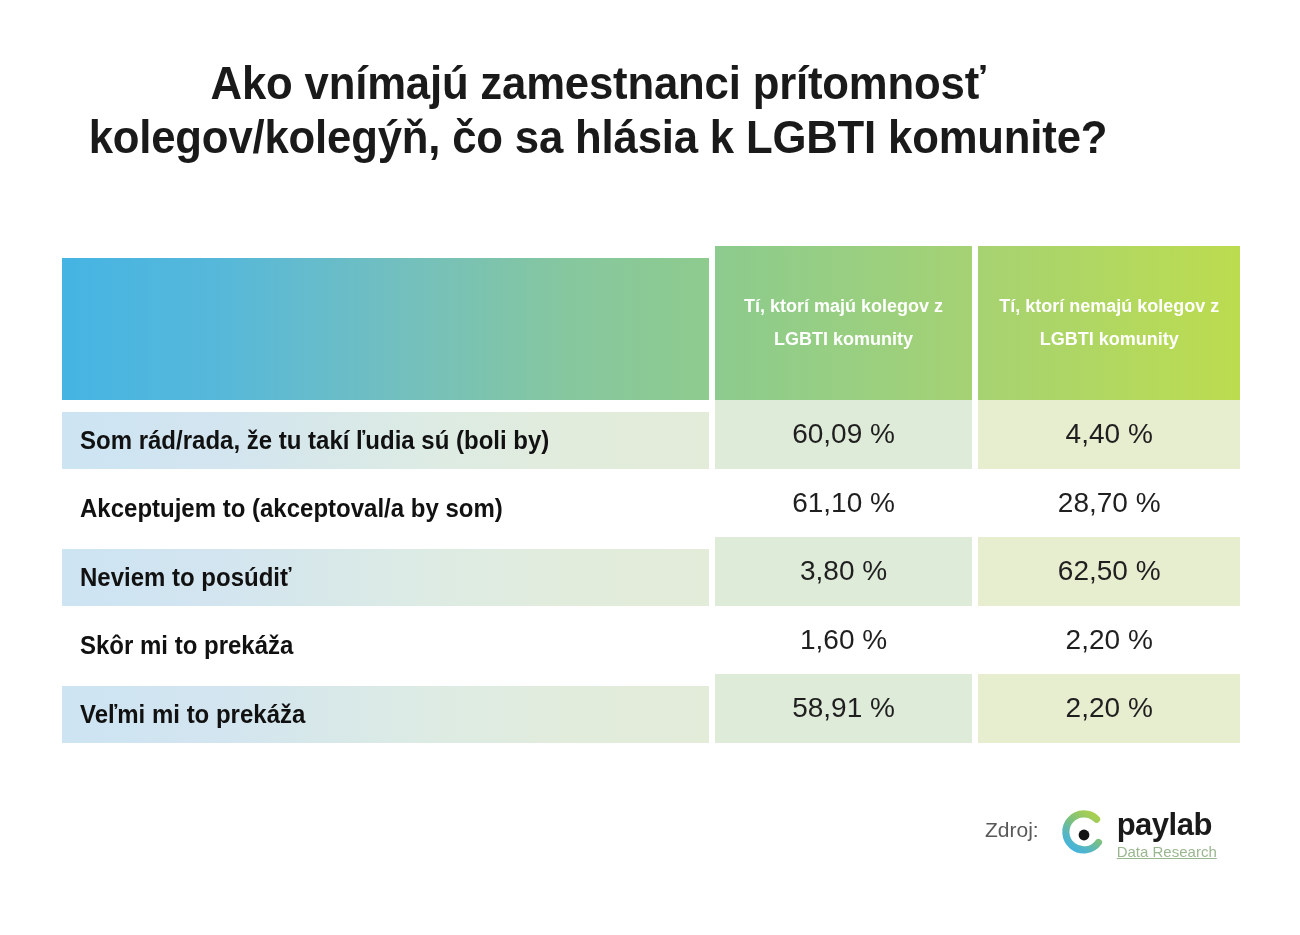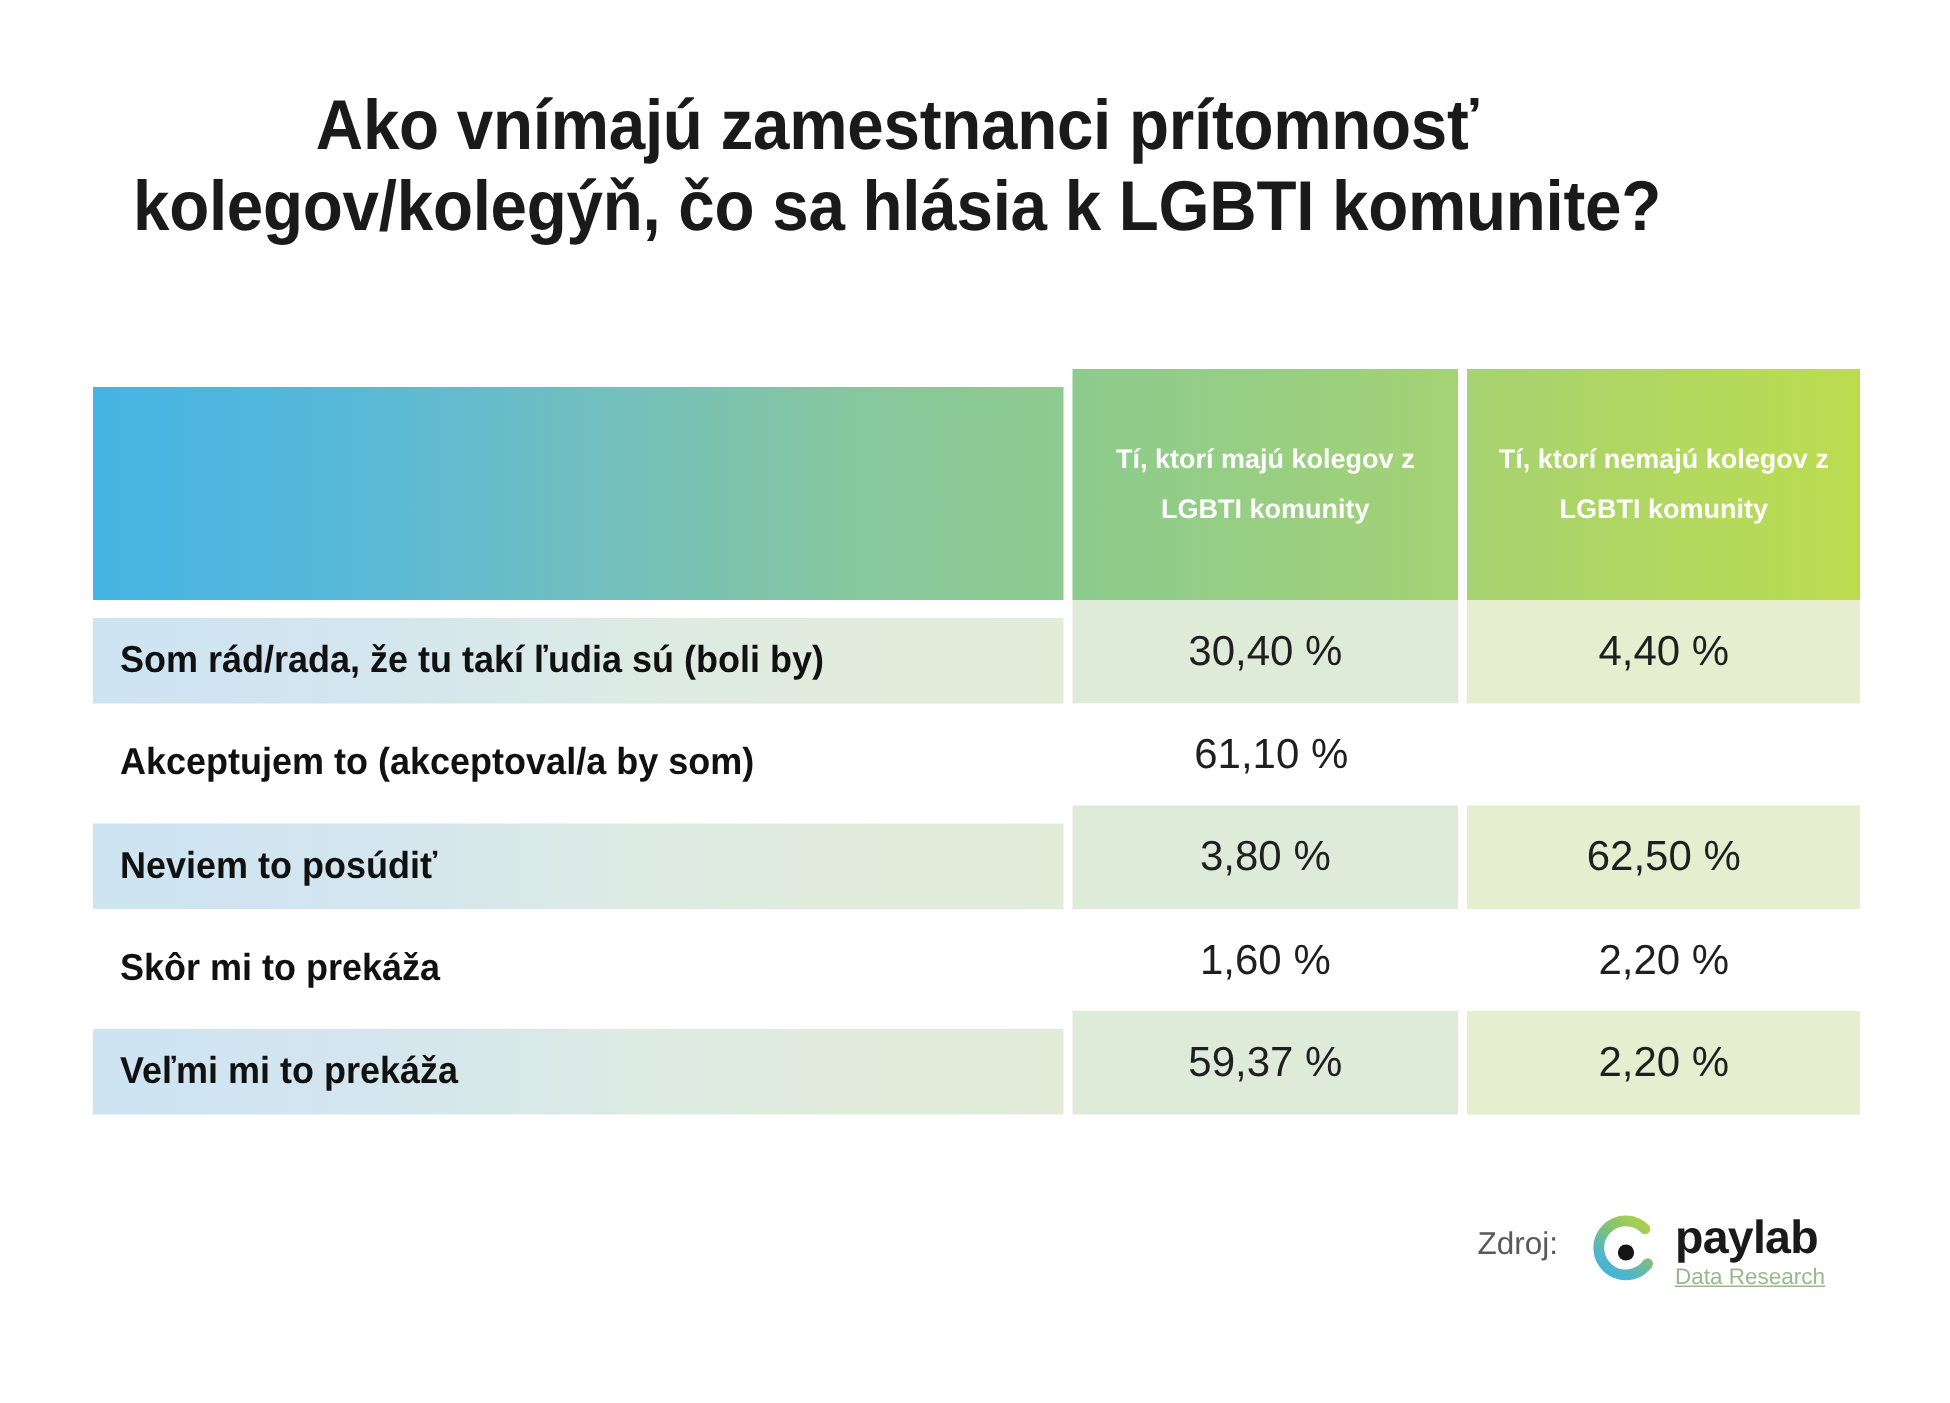--- a/index.html
+++ b/index.html
@@ -192,37 +192,40 @@
         <div class="head-txt">Tí, ktorí nemajú kolegov z LGBTI komunity</div>
       </div>
     </div>
 
     <div class="trow body-row striped">
       <div class="cell-label">
         <span class="row-label">Som rád/rada, že tu takí ľudia sú (boli by)</span>
       </div>
       <div class="gap-a"></div>
       <div class="cell-num1">
-        <span class="row-num">30,40 %</span>
+        <span class="row-num">60,09 %</span>
       </div>
       <div class="gap-b"></div>
       <div class="cell-num2">
         <span class="row-num">4,40 %</span>
       </div>
     </div>
 
     <div class="trow body-row plain">
       <div class="cell-label">
         <span class="row-label">Akceptujem to (akceptoval/a by som)</span>
       </div>
       <div class="gap-a"></div>
       <div class="cell-num1">
         <span class="row-num">61,10 %</span>
       </div>
       <div class="gap-b"></div>
+      <div class="cell-num2">
+        <span class="row-num">28,70 %</span>
+      </div>
     </div>
 
     <div class="trow body-row striped">
       <div class="cell-label">
         <span class="row-label">Neviem to posúdiť</span>
       </div>
       <div class="gap-a"></div>
       <div class="cell-num1">
         <span class="row-num">3,80 %</span>
       </div>
@@ -245,21 +248,21 @@
         <span class="row-num">2,20 %</span>
       </div>
     </div>
 
     <div class="trow body-row striped">
       <div class="cell-label">
         <span class="row-label">Veľmi mi to prekáža</span>
       </div>
       <div class="gap-a"></div>
       <div class="cell-num1">
-        <span class="row-num">59,37 %</span>
+        <span class="row-num">58,91 %</span>
       </div>
       <div class="gap-b"></div>
       <div class="cell-num2">
         <span class="row-num">2,20 %</span>
       </div>
     </div>
 
   </div>
 
   <div class="source">

